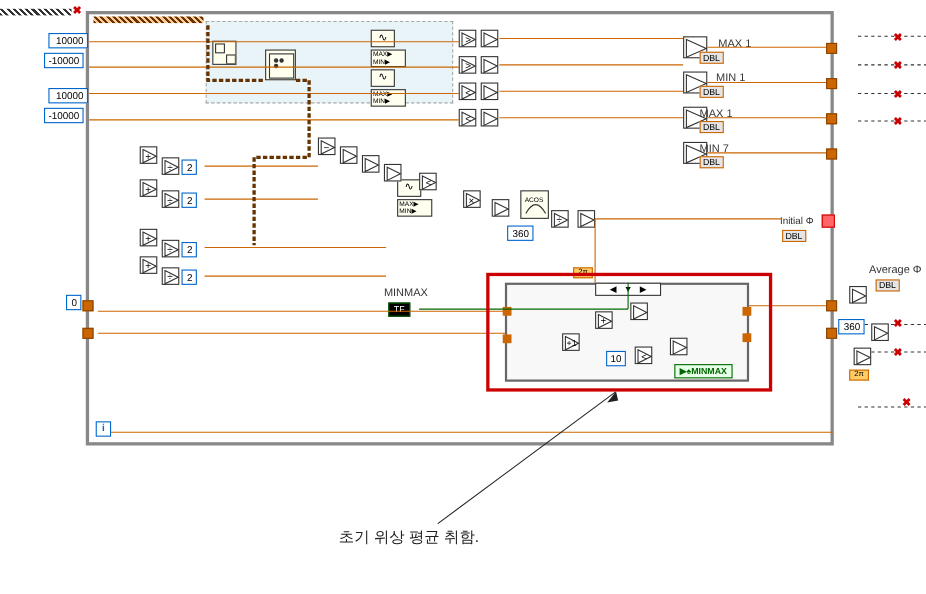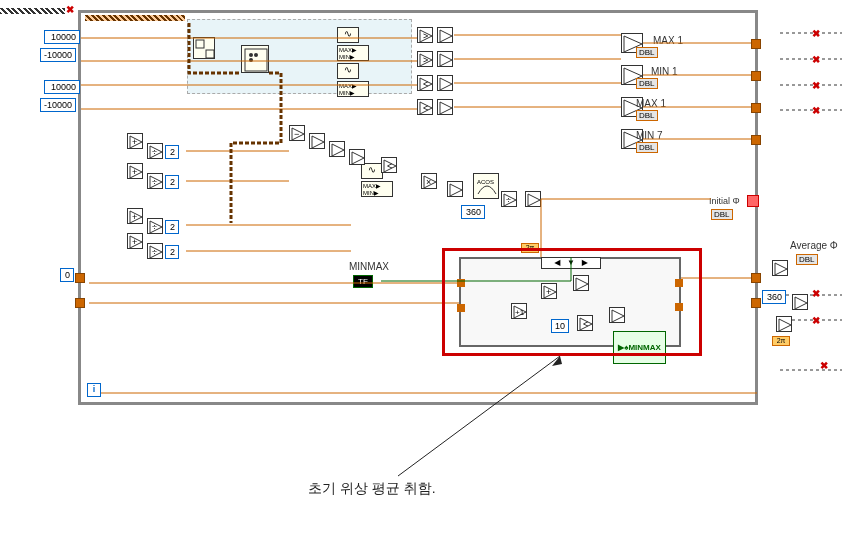--- a/index.html
+++ b/index.html
@@ -79,21 +79,21 @@
     color: #fff;
     font-size: 8px;
     padding: 1px 4px;
   }
   .minmax-local {
     position: absolute;
     border: 1px solid #006600;
     background: #e6ffe6;
     color: #006600;
     font-size: 8px;
-    padding: 11px 4px;
+    padding: 1px 4px;
     font-weight: bold;
     text-align: center;
   }
   .highlight-box {
     position: absolute;
     border: 3px solid #cc0000;
     background: transparent;
   }
   .inner-struct {
     position: absolute;

